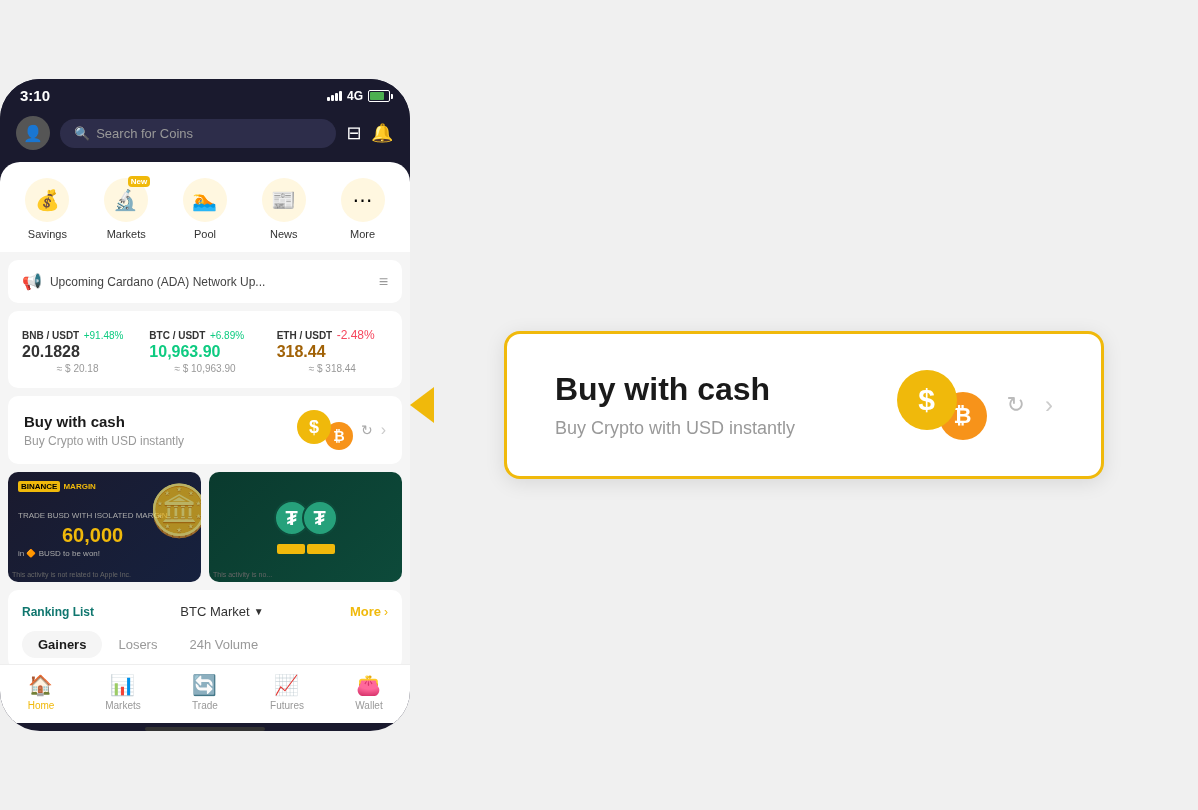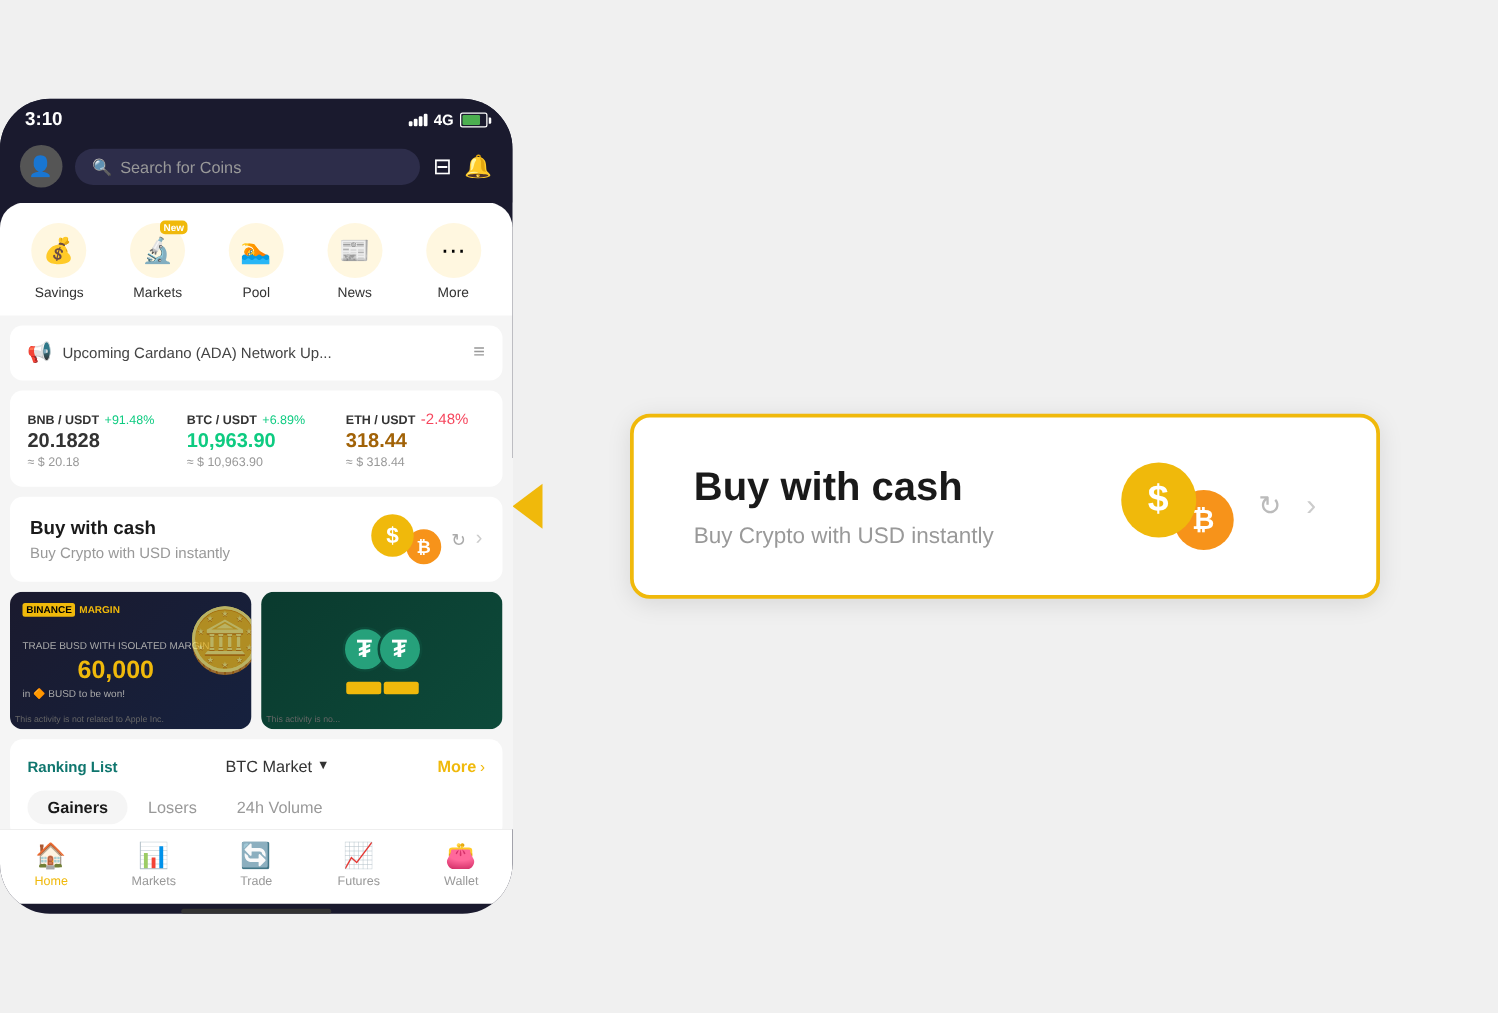--- a/index.html
+++ b/index.html
@@ -126,21 +126,21 @@
       background: white; margin: 0 8px 8px; border-radius: 10px;
       padding: 14px 14px; display: flex; gap: 16px; overflow: hidden;
     }
     .ticker-item { flex: 1; }
     .ticker-pair { font-size: 10px; color: #333; font-weight: 600; }
     .ticker-change-pos { color: #0ecb81; font-size: 10px; }
     .ticker-change-neg { color: #f6465d; font-size: 12px; }
     .ticker-price { font-size: 16px; font-weight: 700; color: #333; }
     .ticker-price.green { color: #0ecb81; }
     .ticker-price.red { color: #a16207; }
-    .ticker-usd { font-size: 10px; color: #999; margin-top: 2px; }
+    .ticker-usd { font-size: 10px; color: #999; margin-top: 2px; text-align: center; }
 
     
     .buy-cash-card {
       background: white; margin: 0 8px 8px; border-radius: 10px;
       padding: 14px 16px; display: flex; align-items: center; justify-content: space-between;
       cursor: pointer;
     }
     .buy-cash-left {}
     .buy-cash-title { font-size: 15px; font-weight: 700; color: #1a1a1a; margin-bottom: 4px; }
     .buy-cash-sub { font-size: 12px; color: #999; }

